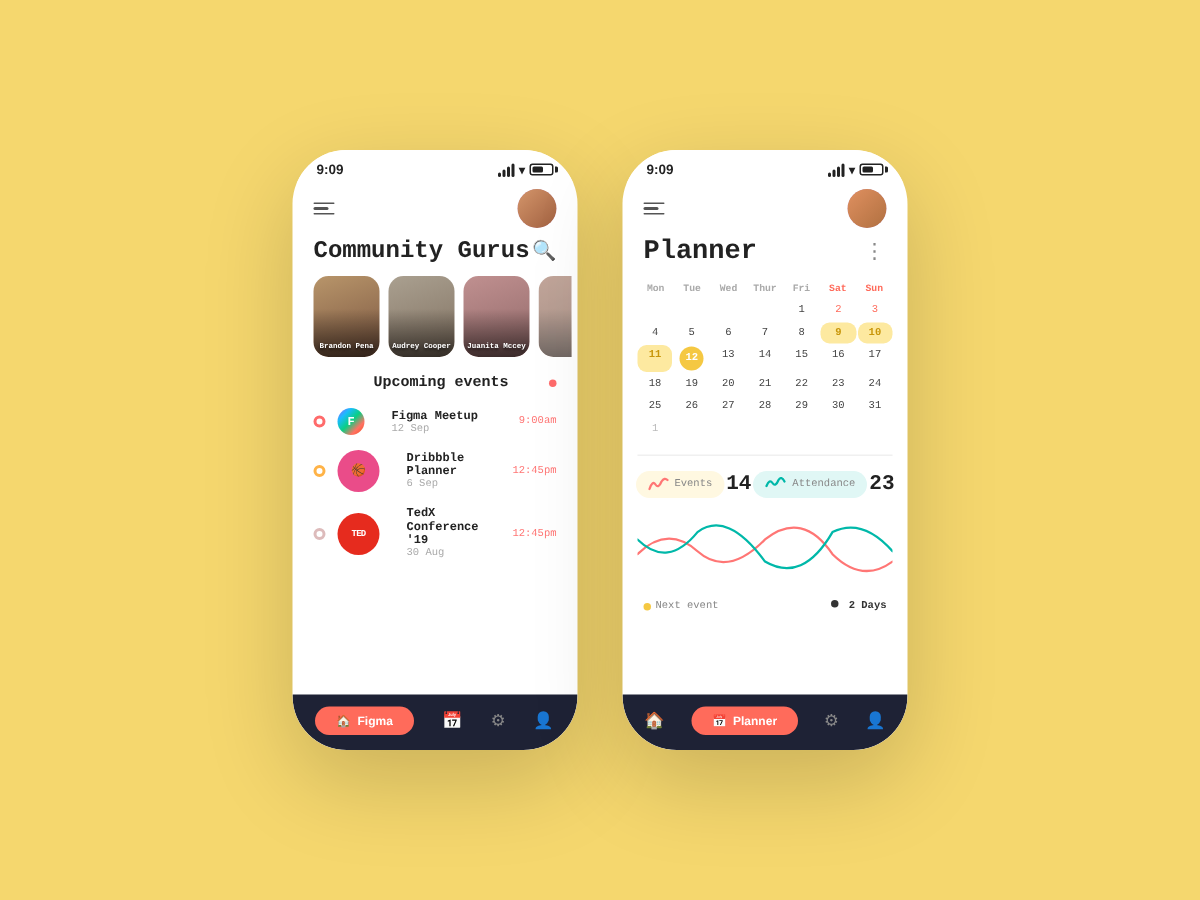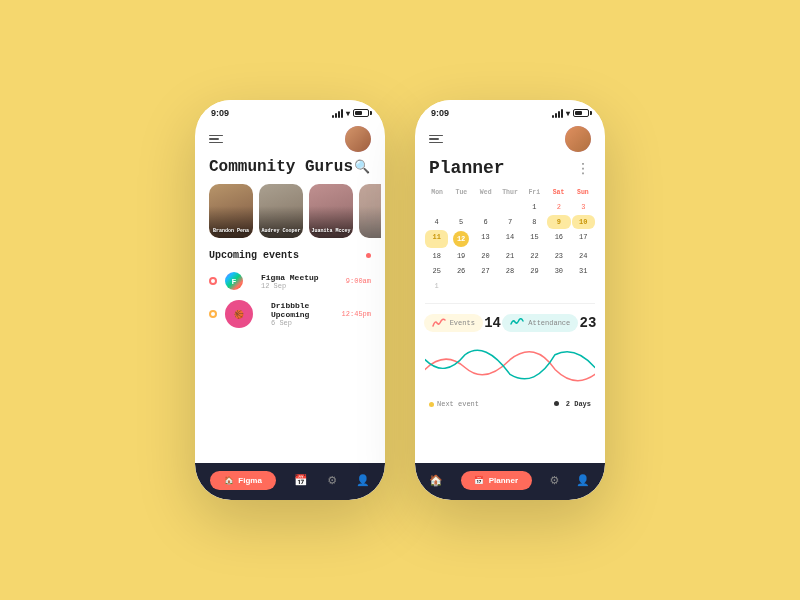--- a/index.html
+++ b/index.html
@@ -151,23 +151,24 @@
       position: absolute;
       bottom: 0; left: 0; right: 0;
       height: 60%;
       background: linear-gradient(transparent, rgba(0,0,0,0.6));
       border-radius: 0 0 10px 10px;
     }
 
     
     .upcoming-label-row {
       display: flex;
-      justify-content: space-between;
+      justify-content: flex-end;
       align-items: center;
       padding: 2px 14px 6px;
+      gap: 27px;
     }
     .upcoming-label { font-size: 10px; font-weight: 700; color: #222; }
     .dot-orange { width: 5px; height: 5px; border-radius: 50%; background: #ff6b6b; }
 
     .event-item {
       display: flex;
       align-items: center;
       padding: 5px 14px;
       gap: 8px;
     }
@@ -417,26 +418,35 @@
           <div class="event-name">Figma Meetup</div>
           <div class="event-date">12 Sep</div>
         </div>
         <span class="event-time">9:00am</span>
       </div>
 
       <div class="event-item">
         <div class="event-indicator" style="background:transparent; border:2px solid #ffb347; border-radius:50%; width:8px; height:8px;"></div>
         <div class="dribbble-icon">🏀</div>
         <div class="event-info">
-          <div class="event-name">Dribbble Upcoming</div>
+          <div class="event-name">Dribbble Planner</div>
           <div class="event-date">6 Sep</div>
         </div>
         <span class="event-time">12:45pm</span>
       </div>
 
+      <div class="event-item">
+        <div class="event-indicator" style="background:transparent; border:2px solid #ddbbbb; border-radius:50%; width:8px; height:8px;"></div>
+        <div class="ted-icon">TED</div>
+        <div class="event-info">
+          <div class="event-name">TedX Conference '19</div>
+          <div class="event-date">30 Aug</div>
+        </div>
+        <span class="event-time">12:45pm</span>
+      </div>
     </div>
 
     <div class="bottom-nav">
       <div class="nav-btn-active">
         <span>🏠</span>
         <span>Figma</span>
       </div>
       <span class="nav-icon">📅</span>
       <span class="nav-icon">⚙</span>
       <span class="nav-icon">👤</span>

